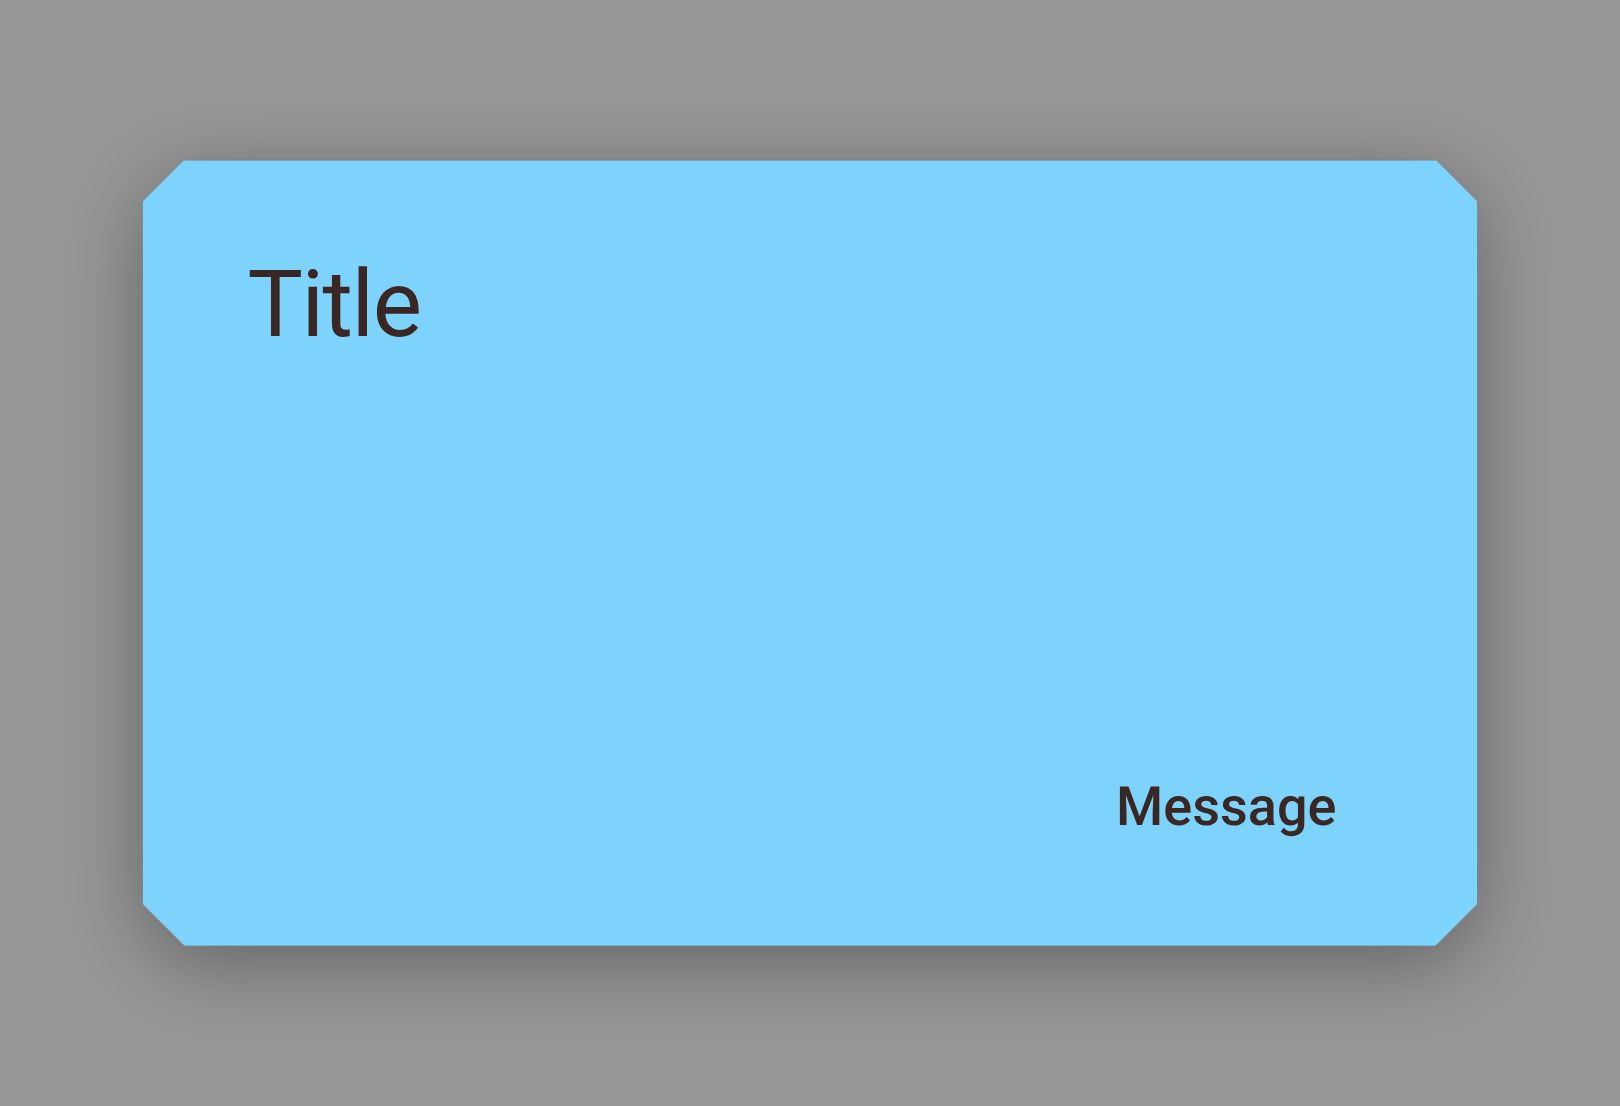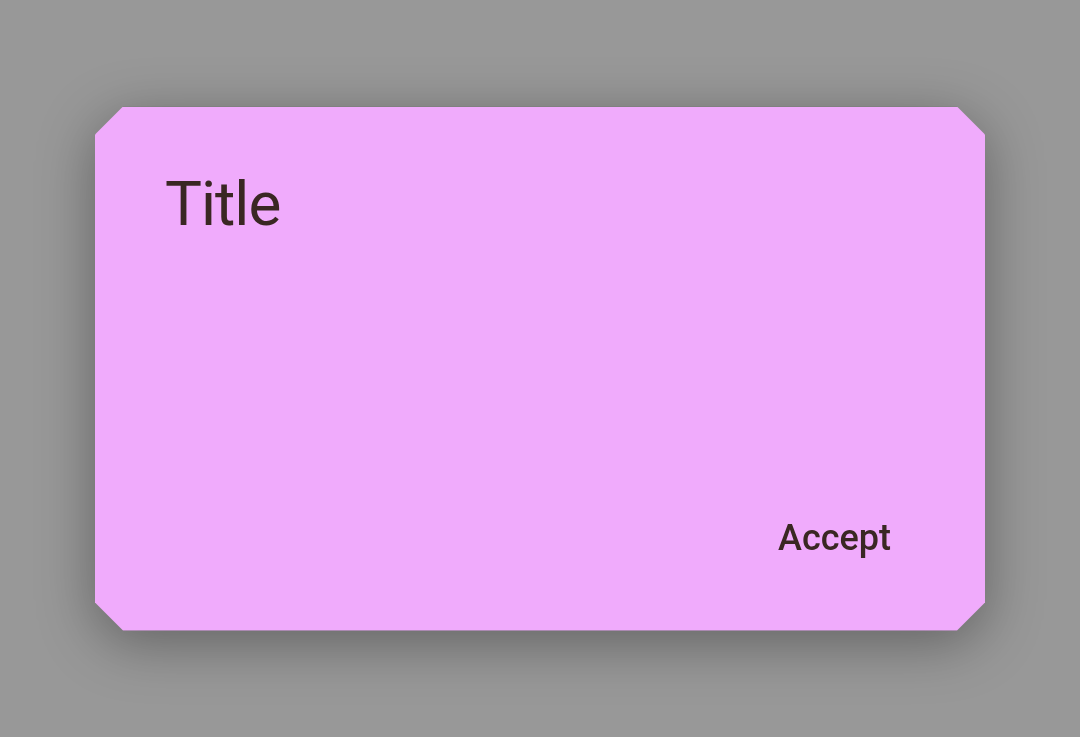--- a/index.html
+++ b/index.html
@@ -12,21 +12,21 @@
       height: 737px;
       background: #989898;
       display: flex;
       align-items: center;
       justify-content: center;
       font-family: 'Roboto', 'Helvetica Neue', Arial, sans-serif;
     }
     .dialog {
       width: 890px;
       height: 524px;
-      background: #f0abfc;
+      background: #7dd3fc;
       position: relative;
       box-shadow: 0 12px 40px rgba(0,0,0,0.35);
       display: flex;
       flex-direction: column;
       
       clip-path: polygon(
         28px 0,
         calc(100% - 28px) 0,
         100% 28px,
         100% calc(100% - 28px),
@@ -75,16 +75,16 @@
   </style>
 </head>
 <body>
 
 <div class="shadow-wrap">
   <div class="dialog">
     <div class="dialog-content">
       <h1 class="title">Title</h1>
     </div>
     <div class="actions">
-      <button class="btn">Accept</button>
+      <button class="btn">Message</button>
     </div>
   </div>
 </div>
 
 </body></html>

